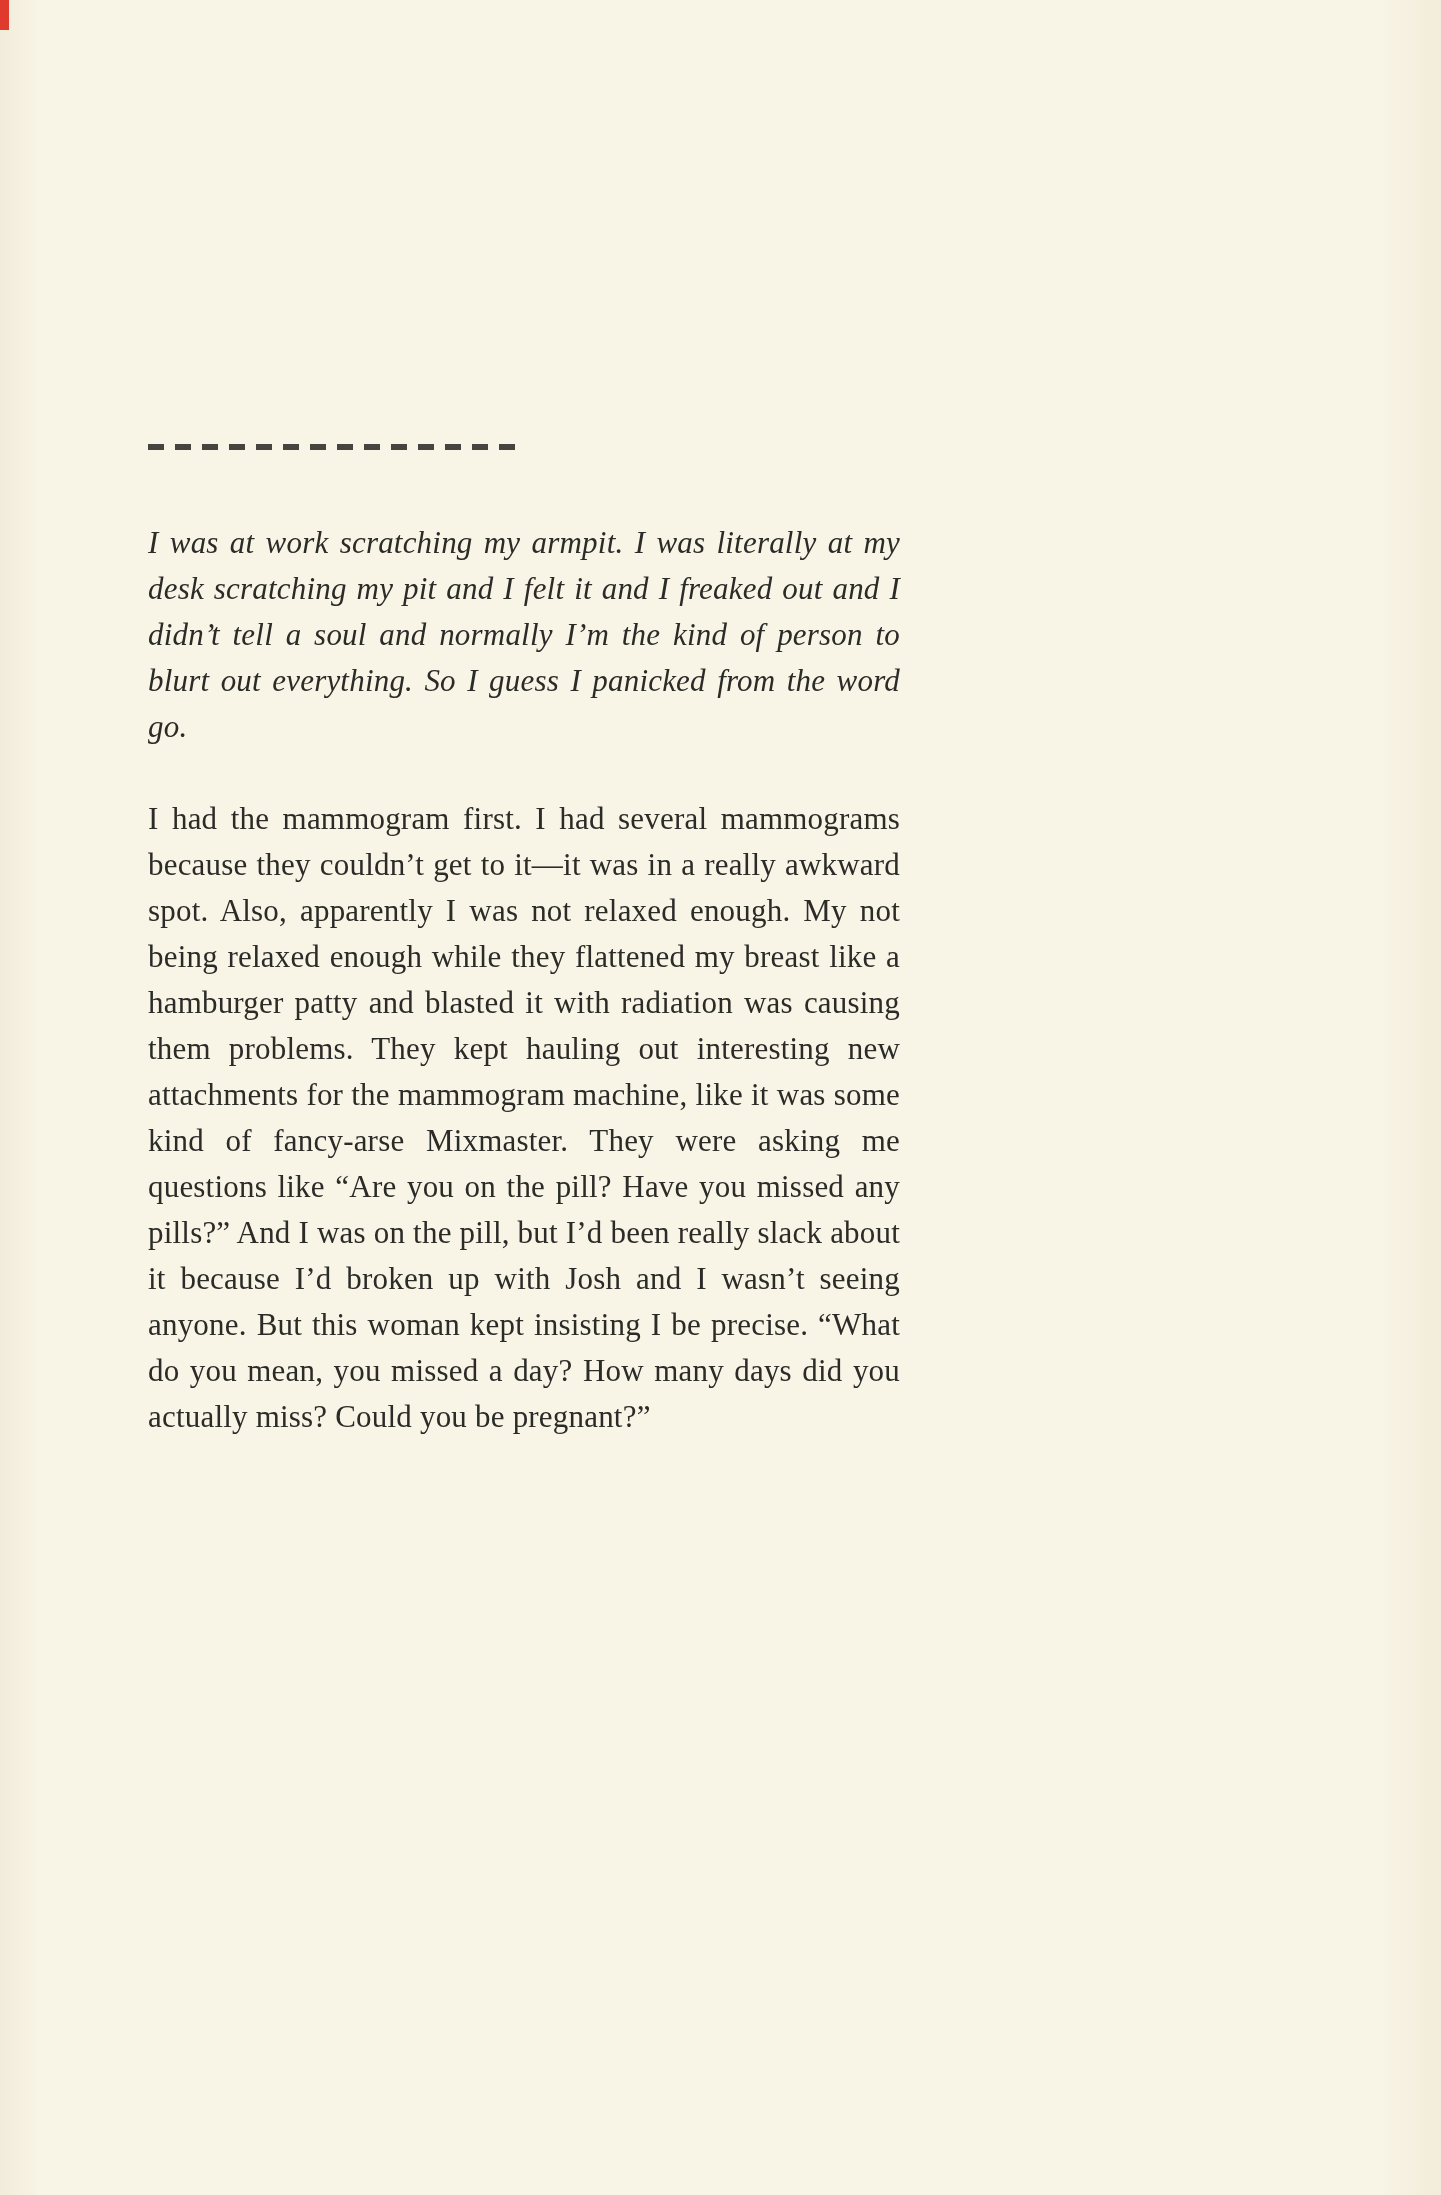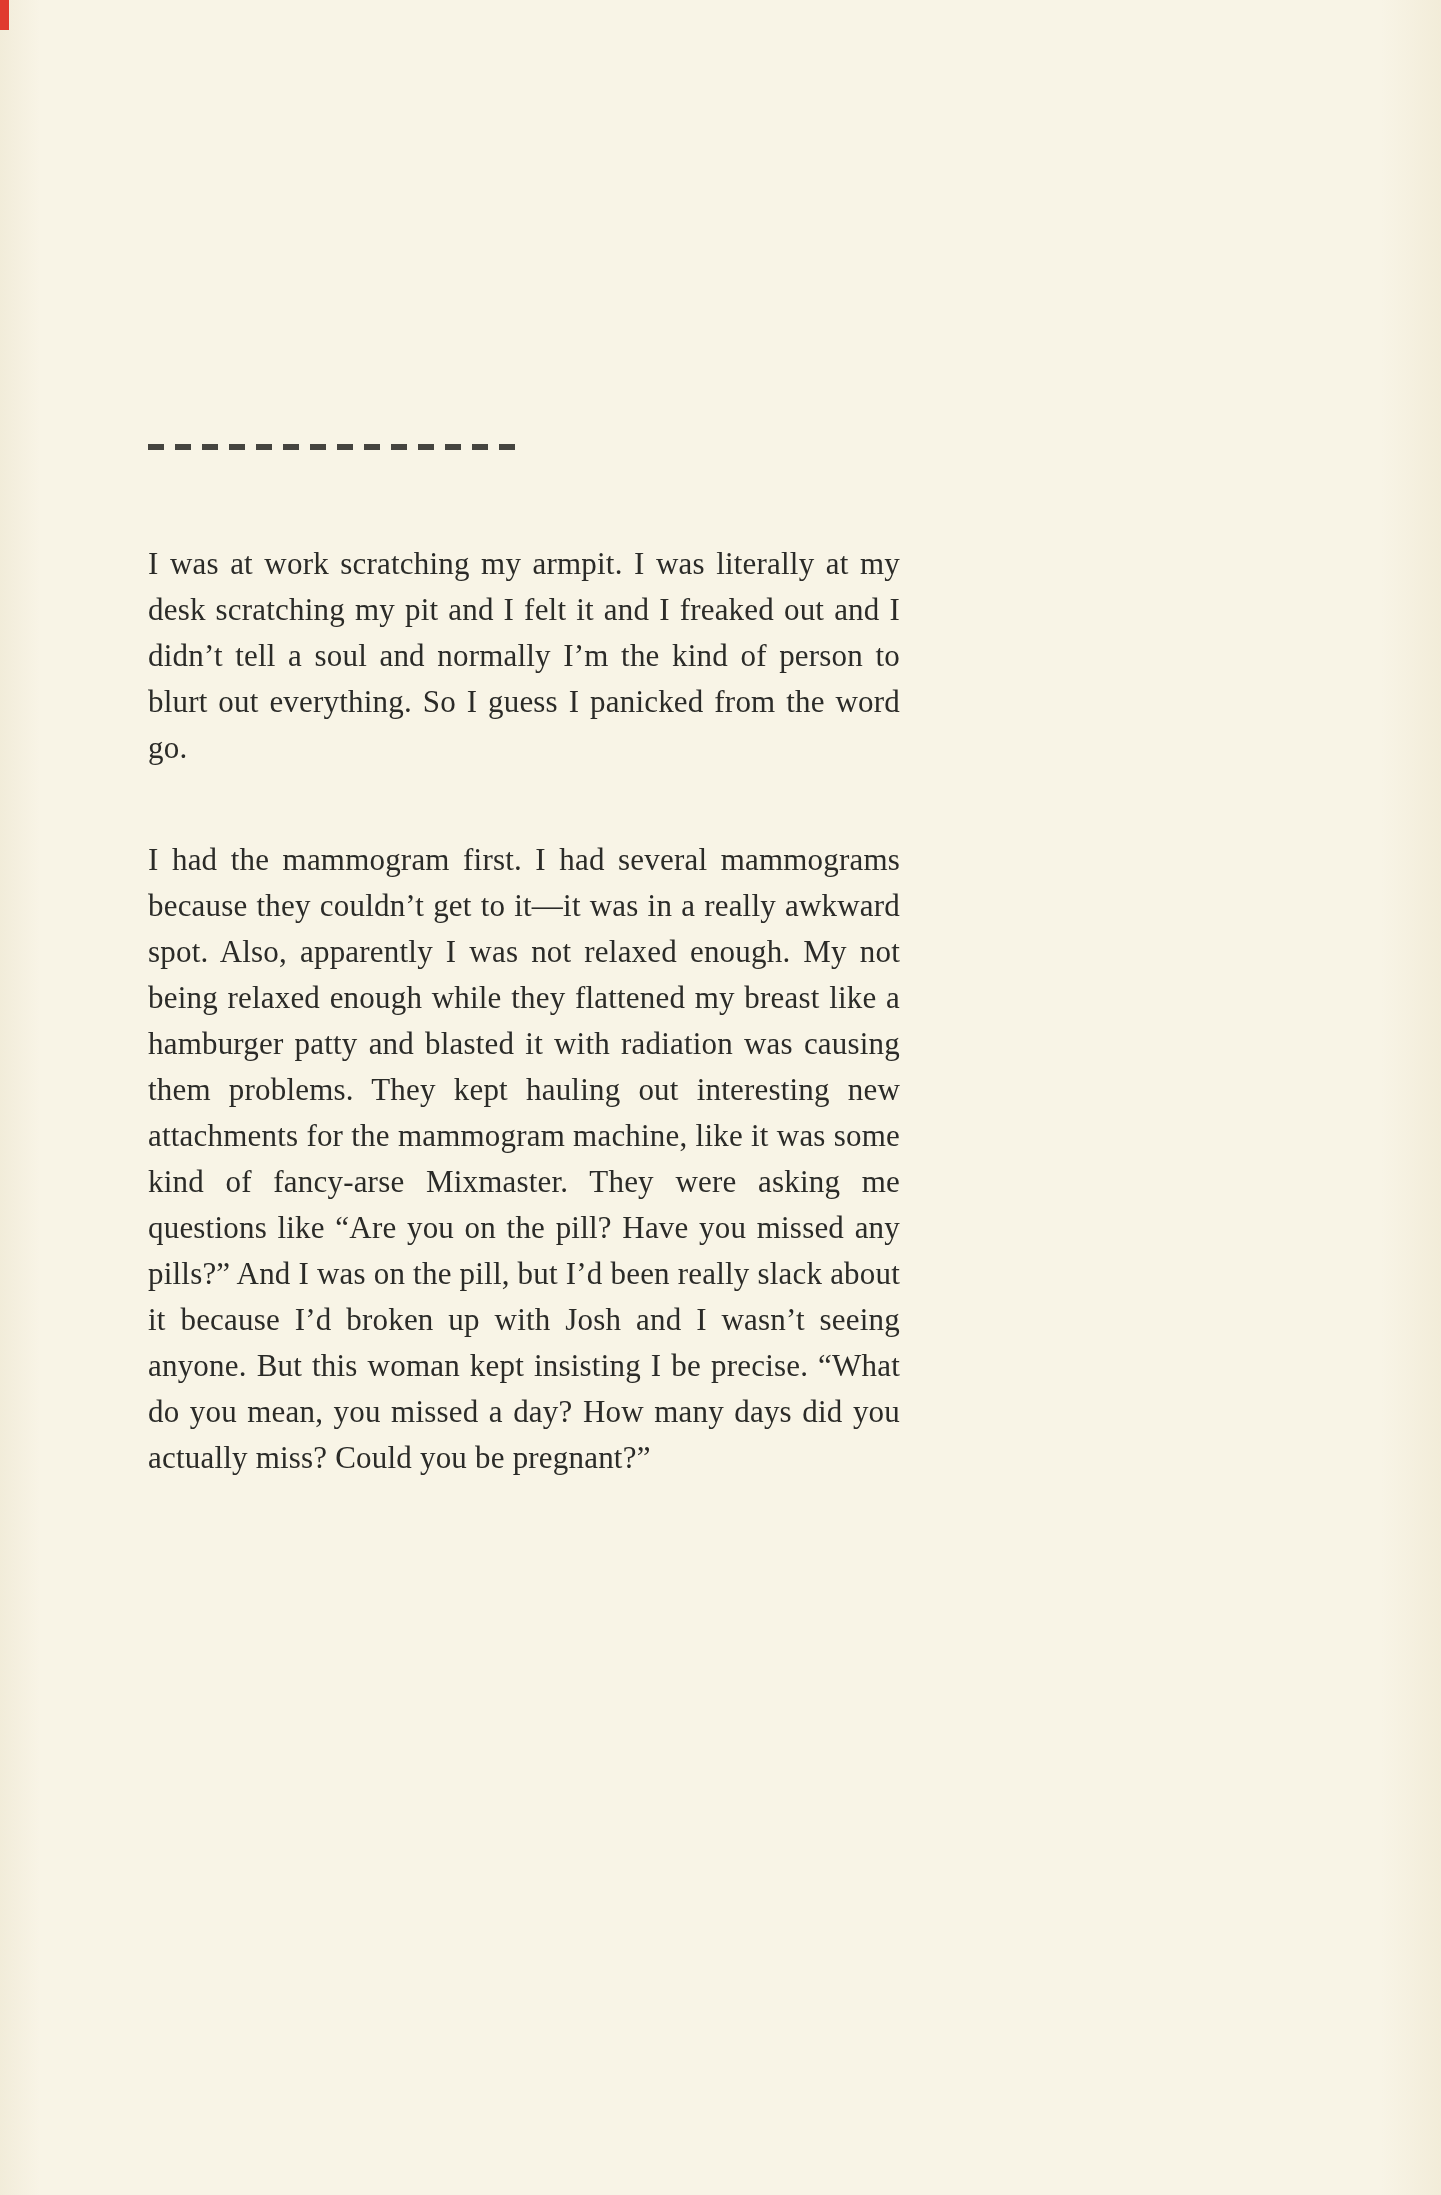--- a/index.html
+++ b/index.html
@@ -50,24 +50,25 @@
   }
   .para {
     margin: 0;
     color: #2b2b28;
     font-size: 31px;
     line-height: 46px;
     text-align: justify;
     letter-spacing: 0.2px;
   }
   .para-1 {
-    margin-top: 91px;
+    margin-top: 70px;
+    font-style: italic;
   }
   .para-2 {
-    margin-top: 66px;
+    margin-top: 46px;
   }
 </style>
 </head>
 <body>
 
 <div class="page">
   <div class="edge-mark"></div>
   <div class="content">
     <div class="separator"></div>
     <p class="para para-1">I was at work scratching my armpit. I was literally at my desk scratching my pit and I felt it and I freaked out and I didn’t tell a soul and normally I’m the kind of person to blurt out everything. So I guess I panicked from the word go.</p>

